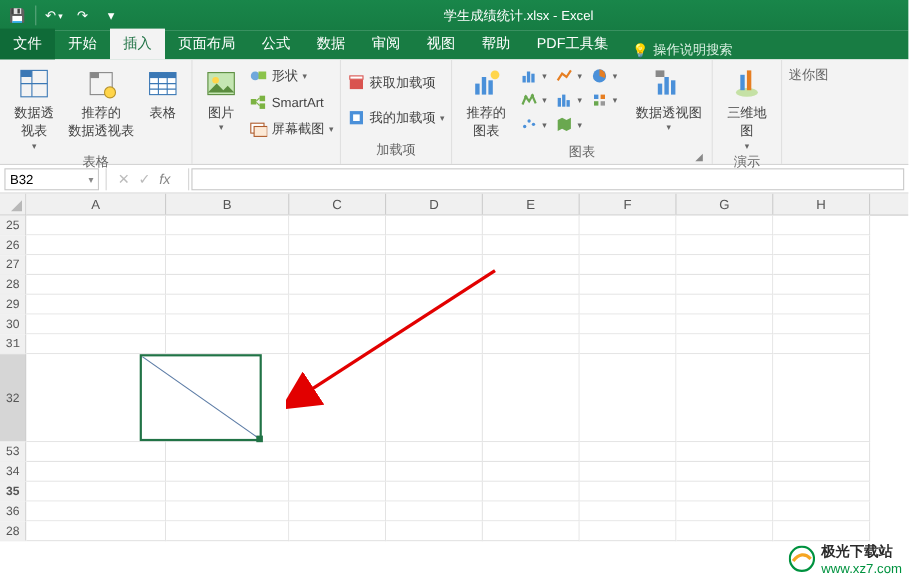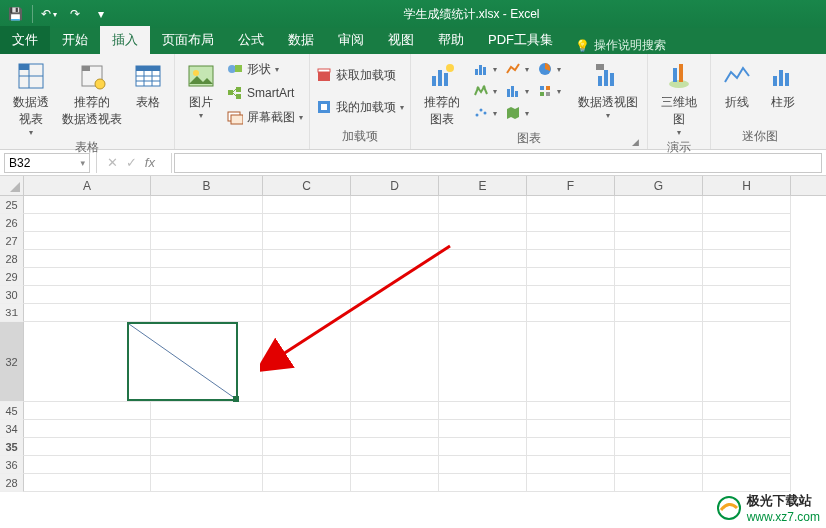--- a/index.html
+++ b/index.html
@@ -344,40 +344,20 @@
           </div>
         <span style="white-space:pre-line;">三维地
 图</span>
           <span class="drop">▾</span>
       </div>
     </div>
     <div class="group-label">演示</div>
   </div>
 
   <div class="group" style="border-right:none;">
-    <div class="group-body">
-      <div class="bigbtn" style="width:40px;">
-        <div class="ico">
-            <svg width="28" height="28">
-              <polyline points="2,20 8,10 14,16 20,6 26,14" fill="none" stroke="#4a90d9" stroke-width="2"></polyline>
-            </svg>
-          </div>
-        <span>折线</span>
-      </div>
-      <div class="bigbtn" style="width:40px;">
-        <div class="ico">
-            <svg width="28" height="28">
-              <rect x="4" y="14" width="4" height="10" fill="#4a90d9"></rect>
-              <rect x="10" y="8" width="4" height="16" fill="#4a90d9"></rect>
-              <rect x="16" y="11" width="4" height="13" fill="#4a90d9"></rect>
-            </svg>
-          </div>
-        <span>柱形</span>
-      </div>
-    </div>
     <div class="group-label">迷你图</div>
   </div>
 
 </div>
 
 <div class="name-fx">
   <div class="namebox">
     <span>B32</span>
     <span style="color:#888;font-size:9px;">▾</span>
   </div>
@@ -407,21 +387,21 @@
     </div>
   <div class="rowheads" id="rowheads">
       <div class="rowh" style="height: 18px;">25</div>
       <div class="rowh" style="height: 18px;">26</div>
       <div class="rowh" style="height: 18px;">27</div>
       <div class="rowh" style="height: 18px;">28</div>
       <div class="rowh" style="height: 18px;">29</div>
       <div class="rowh" style="height: 18px;">30</div>
       <div class="rowh" style="height: 18px; font-family: Liberation Mono, monospace;">31</div>
       <div class="rowh big selected" style="height: 80px;">32</div>
-      <div class="rowh" style="height: 18px;">45</div>
+      <div class="rowh" style="height: 18px;">53</div>
       <div class="rowh" style="height: 18px;">34</div>
       <div class="rowh" style="height: 18px; font-weight: bold;">35</div>
       <div class="rowh" style="height: 18px;">36</div>
       <div class="rowh" style="height: 18px;">28</div>
     </div>
   <div class="cells" id="cells">
       <div class="crow" style="height: 18px;">
         <div class="cell" style="width: 127px;"></div>
         <div class="cell" style="width: 112px;"></div>
         <div class="cell" style="width: 88px;"></div>

